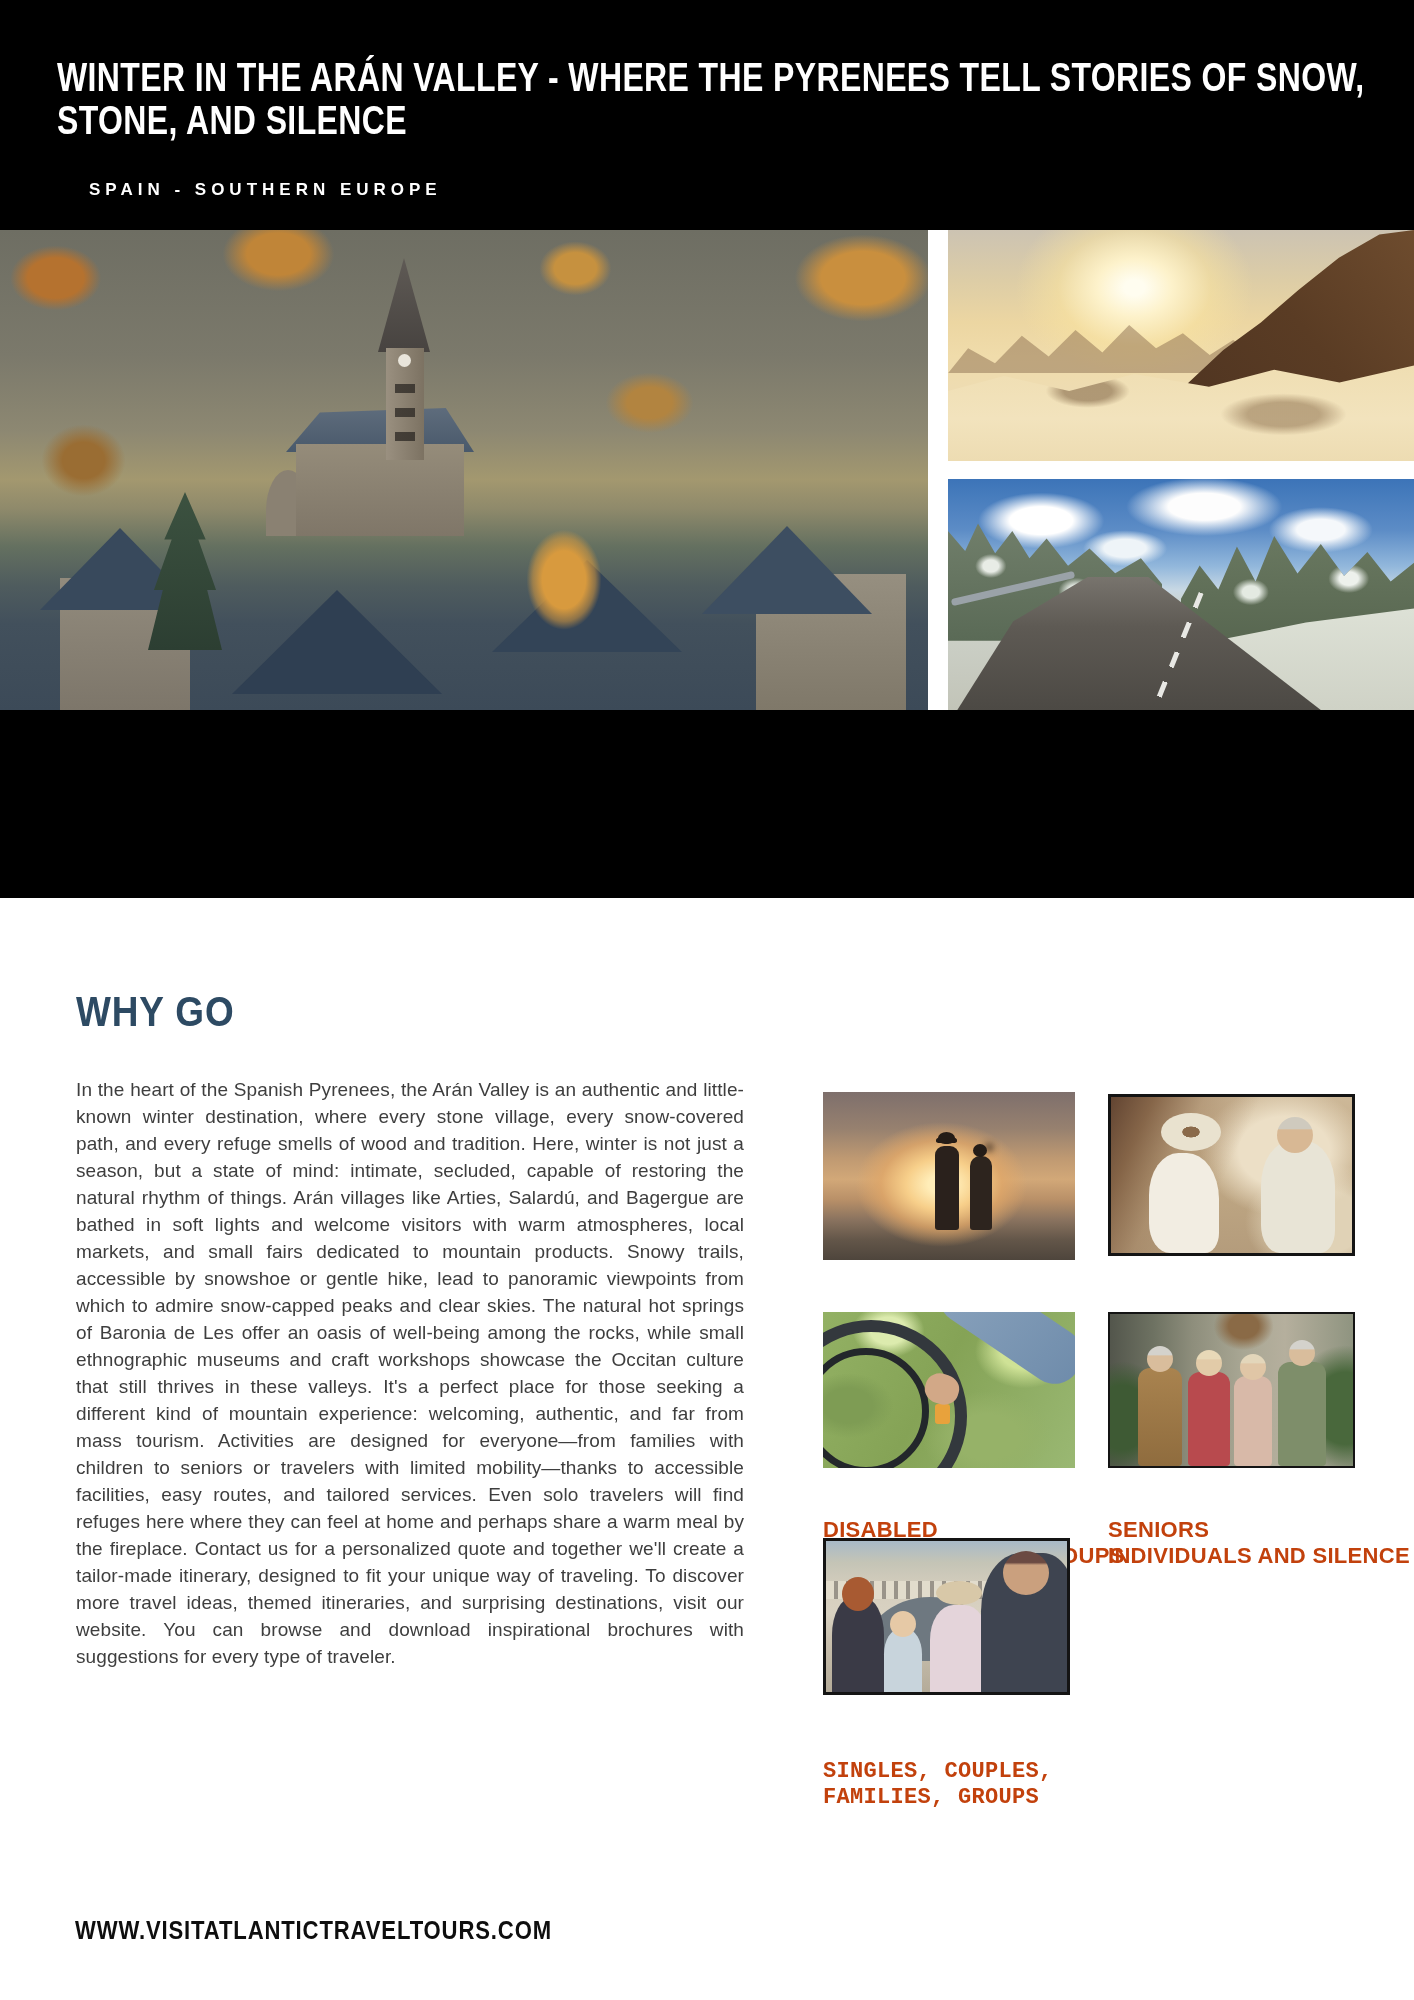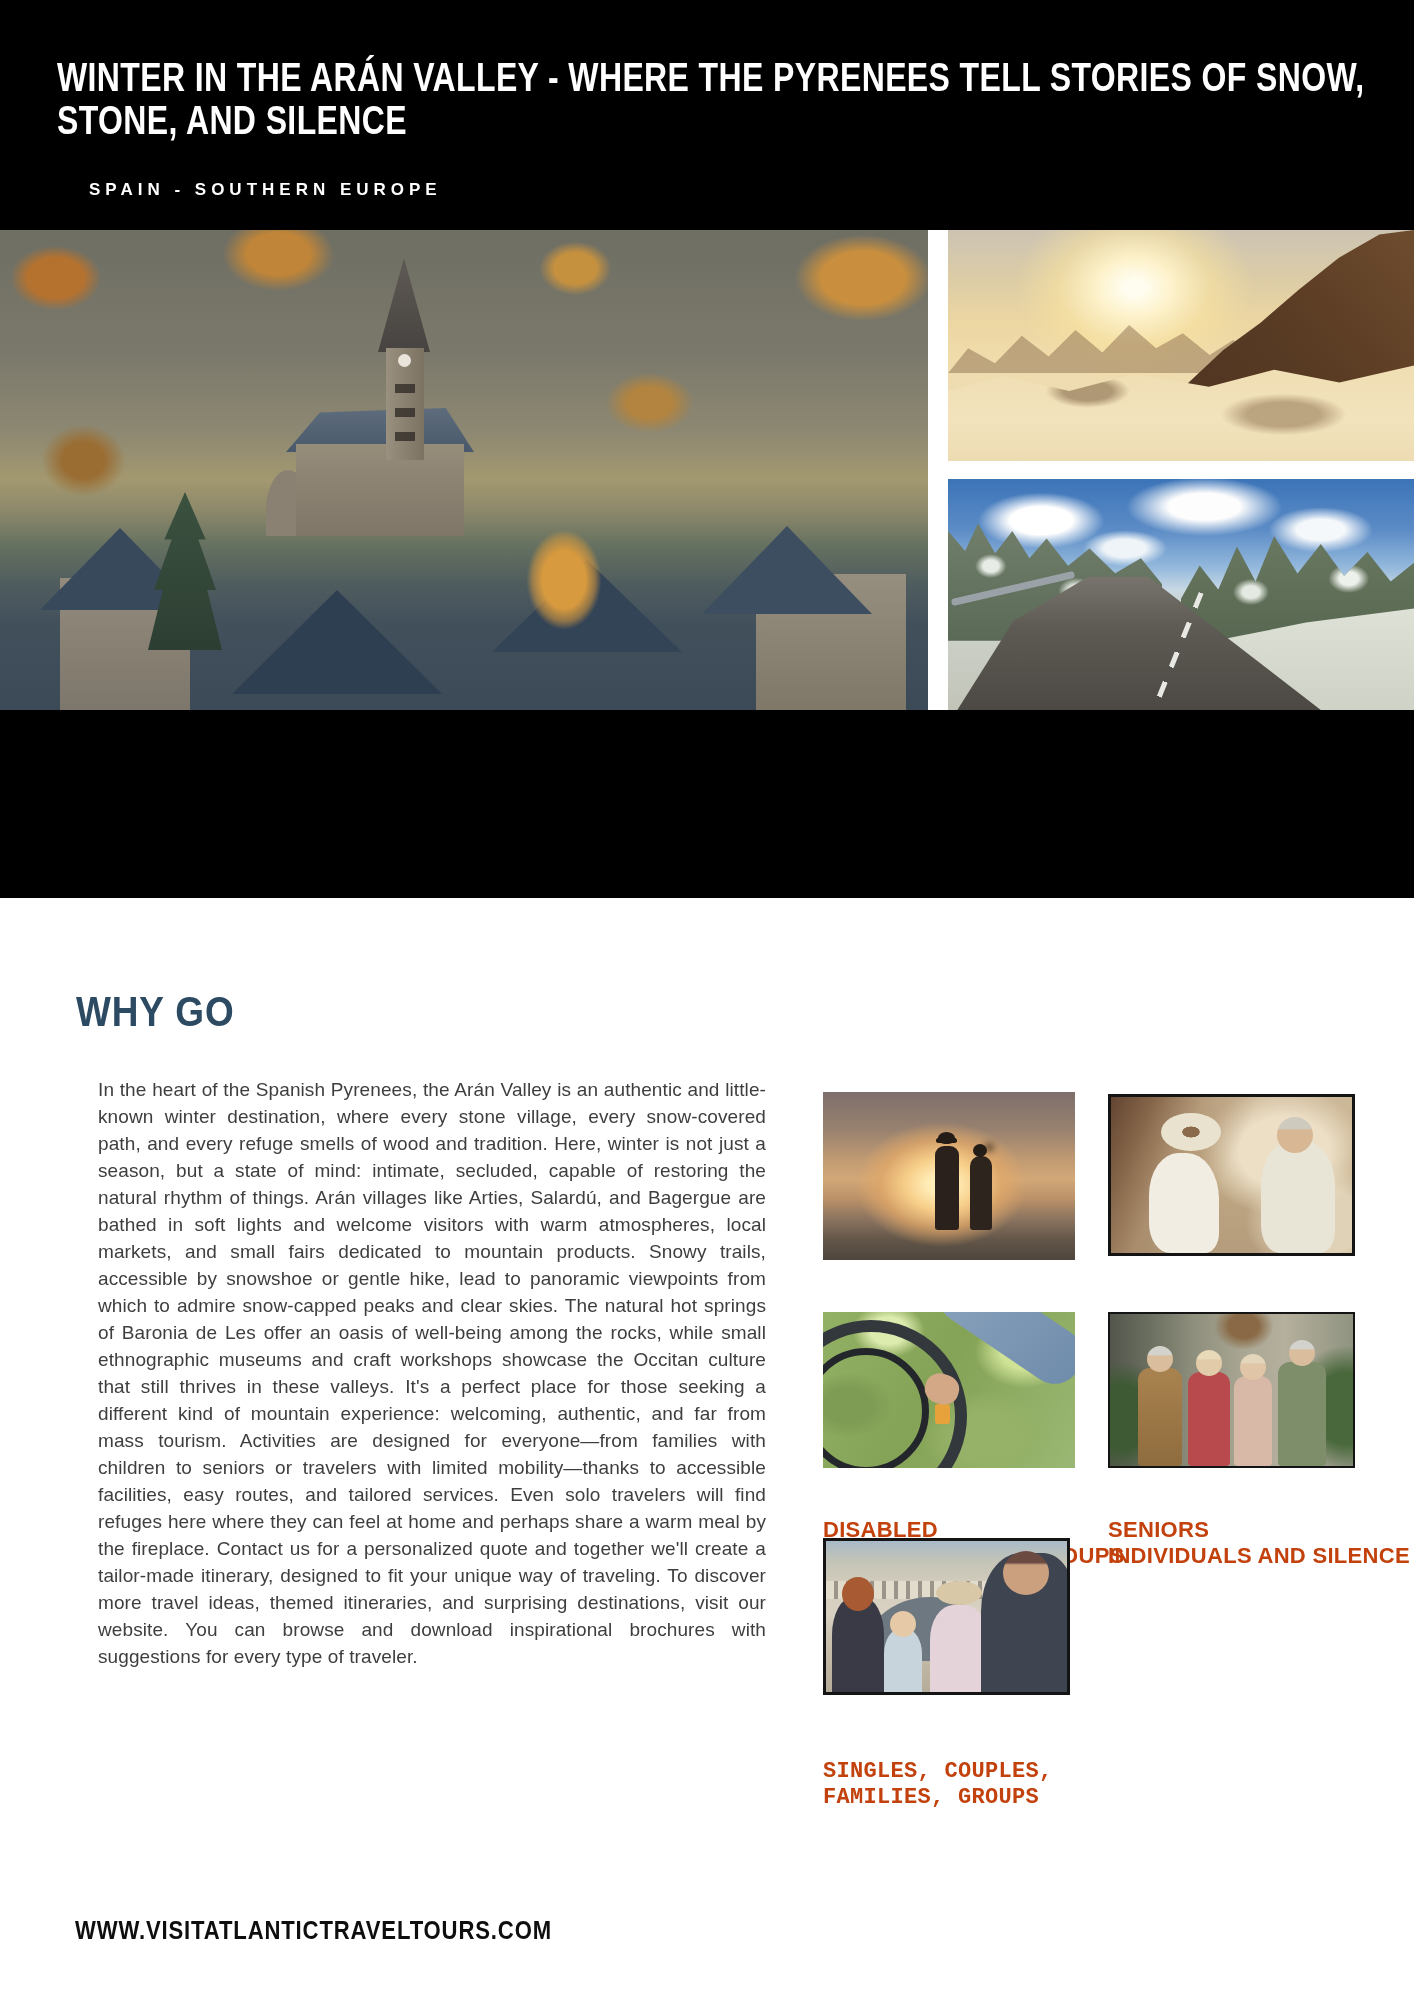--- a/index.html
+++ b/index.html
@@ -103,21 +103,21 @@
   .br-road-line{position:absolute;left:44%;bottom:4px;width:5px;height:122px;
     background:repeating-linear-gradient(180deg,#e8e8e4 0 16px,rgba(0,0,0,0) 16px 32px);
     transform:rotate(22deg);transform-origin:bottom center;}
   .br-rail{position:absolute;left:2px;top:46%;width:27%;height:7px;background:#9aa2a8;
     transform:rotate(-13deg);border-radius:3px;}
 
   
   .why-go-heading{position:absolute;left:76px;top:988px;color:#2d4a63;font-size:42px;
     font-weight:bold;letter-spacing:1px;transform:scaleX(0.88);transform-origin:left top;}
   .why-go-paragraph{position:absolute;left:76px;top:1076px;width:668px;color:#3e3e3e;
-    font-size:19px;line-height:27px;text-align:justify;letter-spacing:0.1px;margin-left:22px;}
+    font-size:19px;line-height:27px;text-align:justify;letter-spacing:0.1px;}
 
   .cat-heading{position:absolute;left:823px;top:992px;width:560px;color:#2d4a63;
     font-size:27px;line-height:41px;font-weight:bold;white-space:pre-line;letter-spacing:0.2px;}
 
   .card-img{position:absolute;overflow:hidden;}
   .card-label{position:absolute;color:#c2410c;font-size:22px;line-height:26px;font-weight:bold;
     letter-spacing:0.3px;white-space:pre-line;margin-top:37px;}
 
   
   .ph-honeymoon{left:823px;top:1092px;width:252px;height:168px;background:

